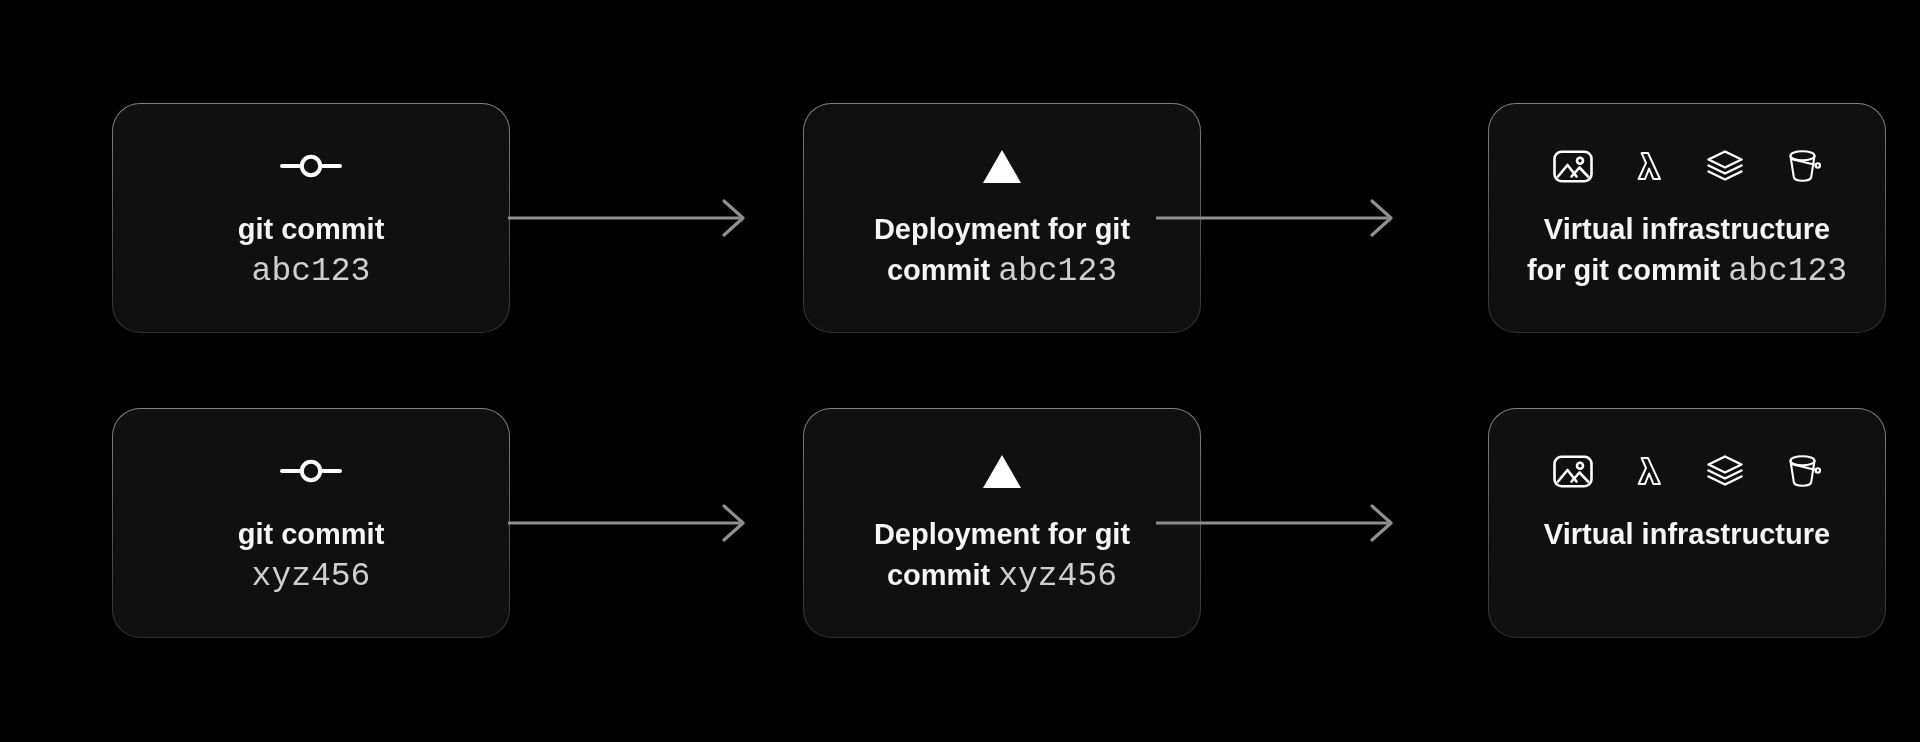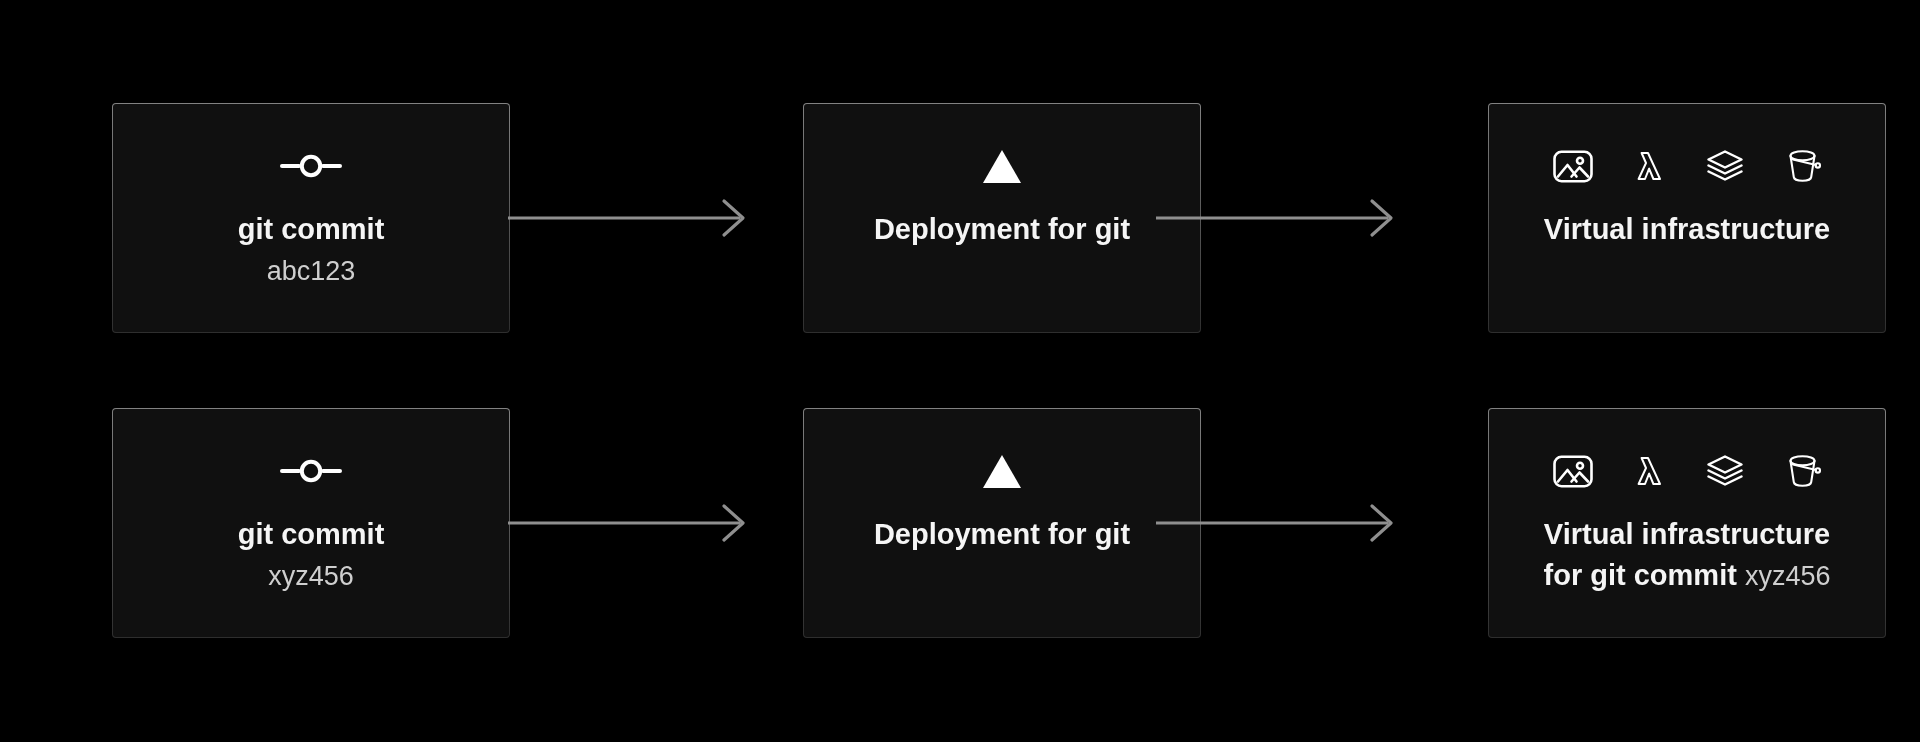--- a/index.html
+++ b/index.html
@@ -2,21 +2,21 @@
 <html style="--background: #000000; --card-bg: #101010; --card-border-top: #828282; --card-border-bottom: #2e2e2e; --arrow: #8f8f8f; --title: #f5f5f5; --hash: #cfcfcf; --icon: #ffffff;"><head>
 <meta charset="utf-8">
 <style>
   html,body{margin:0;padding:0;background:var(--background,#000);}
   .canvas{
     position:relative;width:1920px;height:742px;overflow:hidden;
     background:var(--background,#000);
     font-family:"Liberation Sans",sans-serif;
   }
   .card{
-    position:absolute;width:398px;height:230px;border-radius:4px;
+    position:absolute;width:398px;height:230px;border-radius:28px;
     border:1px solid transparent;
     background:
       linear-gradient(var(--card-bg,#101010),var(--card-bg,#101010)) padding-box,
       linear-gradient(180deg,var(--card-border-top,#828282),var(--card-border-bottom,#2e2e2e)) border-box;
     display:flex;flex-direction:column;align-items:center;
     box-sizing:border-box;
   }
   .col-1{left:112px}.col-2{left:803px}.col-3{left:1488px}
   .row-1{top:103px}.row-2{top:408px}
   .icon-row{
@@ -26,22 +26,22 @@
   .icon{display:block;}
   .icon .stroked{fill:none;stroke:var(--icon,#fff);}
   .icon .filled{fill:var(--icon,#fff);}
   .text{
     margin-top:23px;text-align:center;
     font-size:29px;line-height:41px;font-weight:bold;
     color:var(--title,#f5f5f5);max-width:360px;
   }
   .line{white-space:nowrap;}
   .hash{
-    font-family:Liberation Sans, sans-serif;font-weight:normal;
-    font-size:27px;color:var(--hash,#cfcfcf);
+    font-family:Liberation Mono, monospace;font-weight:normal;
+    font-size:33px;color:var(--hash,#cfcfcf);
   }
   .arrow{position:absolute;width:240px;height:42px;}
   .arrow .shaft{stroke:var(--arrow,#8f8f8f);stroke-width:3.2;fill:none;}
   .arrow .head{stroke:var(--arrow,#8f8f8f);stroke-width:3.2;fill:none;stroke-linecap:round;stroke-linejoin:round;}
   .a1{left:508px}.a2{left:1156px}
   .ar1{top:197px}.ar2{top:502px}
 </style>
 </head>
 <body>
 
@@ -64,20 +64,21 @@
   </div>
 
   <div class="card col-2 row-1">
     <div class="icon-row">
       <svg class="icon" width="38" height="33" viewBox="0 0 38 33">
         <polygon class="filled" points="19,0 38,33 0,33"></polygon>
       </svg>
     </div>
     <div class="text">
       <div class="line"><span>Deployment for git</span></div>
+      <div class="line"><span>commit</span> <span class="hash">abc123</span></div>
     </div>
   </div>
 
   <div class="card col-3 row-1">
     <div class="icon-row">
       <svg class="icon" width="40" height="33" viewBox="0 0 40 33">
         <g class="stroked" stroke-width="2.6" stroke-linecap="round" stroke-linejoin="round">
           <rect x="1.5" y="1.8" width="37" height="29.4" rx="7"></rect>
           <circle cx="27" cy="10.8" r="3"></circle>
           <path d="M5 26.5 L14.5 15 L23.5 26.5"></path>
@@ -98,20 +99,21 @@
         <g class="stroked" stroke-width="2.1" stroke-linecap="round" stroke-linejoin="round">
           <ellipse cx="14.5" cy="6.8" rx="12" ry="4.6"></ellipse>
           <path d="M2.5 6.8 L5.8 28.2 C6 30.2 9.6 31.8 14.5 31.8 C19.4 31.8 23 30.2 23.2 28.2 L26.5 6.8"></path>
           <line x1="5" y1="10.5" x2="28" y2="16"></line>
           <circle cx="29.8" cy="16.4" r="2.2"></circle>
         </g>
       </svg>
     </div>
     <div class="text">
       <div class="line"><span>Virtual infrastructure</span></div>
+      <div class="line"><span>for git commit</span> <span class="hash">abc123</span></div>
     </div>
   </div>
 
   <div class="card col-1 row-2">
     <div class="icon-row">
       <svg class="icon" width="64" height="24" viewBox="0 0 64 24">
         <g class="stroked" stroke-width="4" stroke-linecap="round">
           <line x1="3" y1="12" x2="20" y2="12"></line>
           <circle cx="32" cy="12" r="9.2"></circle>
           <line x1="44" y1="12" x2="61" y2="12"></line>
@@ -125,20 +127,21 @@
   </div>
 
   <div class="card col-2 row-2">
     <div class="icon-row">
       <svg class="icon" width="38" height="33" viewBox="0 0 38 33">
         <polygon class="filled" points="19,0 38,33 0,33"></polygon>
       </svg>
     </div>
     <div class="text">
       <div class="line"><span>Deployment for git</span></div>
+      <div class="line"><span>commit</span> <span class="hash">xyz456</span></div>
     </div>
   </div>
 
   <div class="card col-3 row-2">
     <div class="icon-row">
       <svg class="icon" width="40" height="33" viewBox="0 0 40 33">
         <g class="stroked" stroke-width="2.6" stroke-linecap="round" stroke-linejoin="round">
           <rect x="1.5" y="1.8" width="37" height="29.4" rx="7"></rect>
           <circle cx="27" cy="10.8" r="3"></circle>
           <path d="M5 26.5 L14.5 15 L23.5 26.5"></path>
@@ -159,21 +162,20 @@
         <g class="stroked" stroke-width="2.1" stroke-linecap="round" stroke-linejoin="round">
           <ellipse cx="14.5" cy="6.8" rx="12" ry="4.6"></ellipse>
           <path d="M2.5 6.8 L5.8 28.2 C6 30.2 9.6 31.8 14.5 31.8 C19.4 31.8 23 30.2 23.2 28.2 L26.5 6.8"></path>
           <line x1="5" y1="10.5" x2="28" y2="16"></line>
           <circle cx="29.8" cy="16.4" r="2.2"></circle>
         </g>
       </svg>
     </div>
     <div class="text">
       <div class="line"><span>Virtual infrastructure</span></div>
-      <div class="line"><span>for git commit</span> <span class="hash">xyz456</span></div>
     </div>
   </div>
 
   <svg class="arrow a1 ar1" viewBox="0 0 240 42">
     <line class="shaft" x1="0" y1="21" x2="232" y2="21"></line>
     <polyline class="head" points="216,4 235,21 216,38"></polyline>
   </svg>
   <svg class="arrow a2 ar1" viewBox="0 0 240 42">
     <line class="shaft" x1="0" y1="21" x2="232" y2="21"></line>
     <polyline class="head" points="216,4 235,21 216,38"></polyline>

